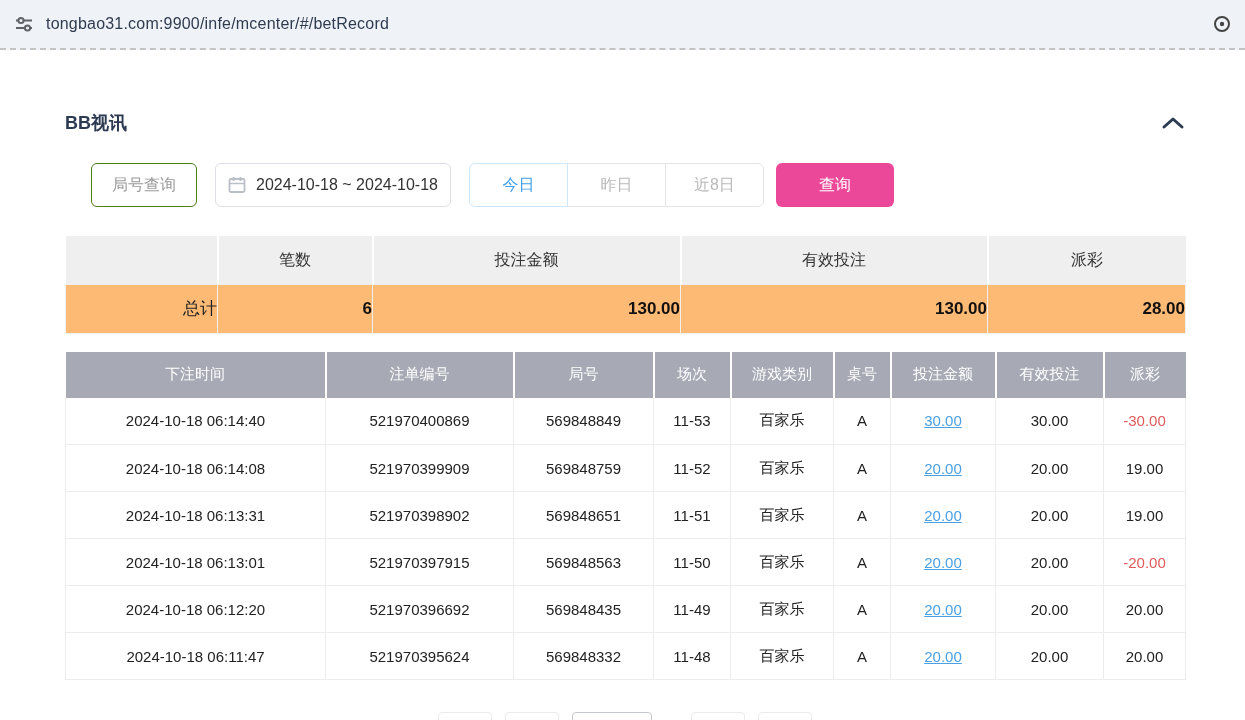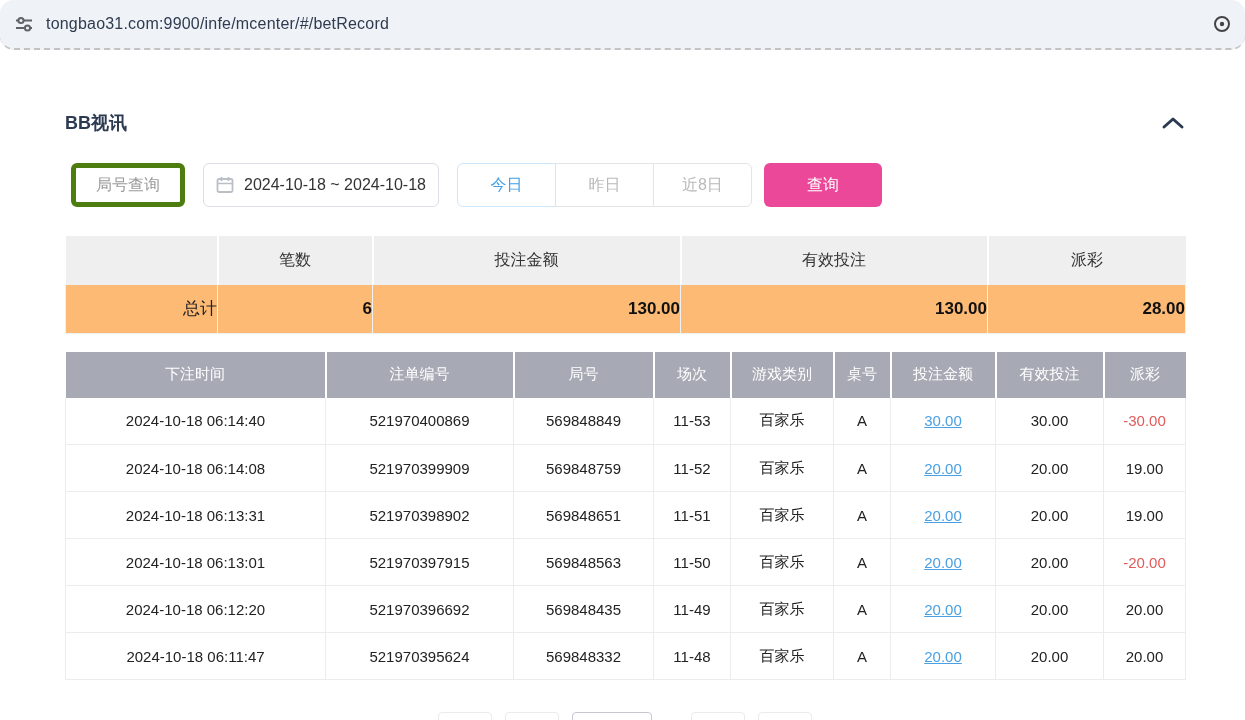--- a/index.html
+++ b/index.html
@@ -1,37 +1,37 @@
 <!DOCTYPE html>
 <html><head>
 <meta charset="utf-8">
 <style>
   * { box-sizing: border-box; margin: 0; padding: 0; }
   html, body { width: 1245px; height: 720px; overflow: hidden; background: #fff;
     font-family: "Liberation Sans", "DejaVu Sans", sans-serif; }
 
   
   .addressbar { height: 50px; background: #eff2f7; display: flex; align-items: center;
-    padding: 0 14px; border-bottom: 2px dashed #c3c3c3; border-radius: 14px; }
+    padding: 0 14px; border-bottom: 2px dashed #c3c3c3; }
   .addressbar .url { margin-left: 12px; font-size: 16px; color: #2f3b4f; letter-spacing: .2px; }
   .addressbar .right-icon { margin-left: auto; }
 
   
   .content { padding: 33px 60px 0 65px; }
 
   .panel-head { display: flex; align-items: center; justify-content: space-between; margin-top: 28px; }
   .panel-title { font-size: 18px; font-weight: bold; color: #2c3a52; }
 
   
   .filters { display: flex; align-items: center; margin-top: 28px; }
   .btn { height: 44px; background: #fff; border-radius: 6px; font-size: 16px; cursor: pointer;
     display: inline-flex; align-items: center; justify-content: center;
     font-family: "Liberation Sans", "DejaVu Sans", sans-serif; }
   .btn-date-query { border: 1px solid #63b1ea; color: #2f9cea; padding: 0 20px; font-weight: bold; }
-  .btn-round-query { border: 5px solid #4d7c0f; color: #9a9a9a; padding: 0 20px; margin-left: 6px; }
+  .btn-round-query { border: 1px solid #4d7c0f; color: #9a9a9a; padding: 0 20px; margin-left: 26px; }
   .date-box { height: 44px; border: 1px solid #dcdfe6; border-radius: 6px; display: inline-flex;
     align-items: center; padding: 0 12px; margin-left: 18px; gap: 10px; color: #333; font-size: 16px; }
   .quick-group { display: inline-flex; margin-left: 18px; }
   .quick-group .btn { border: 1px solid #e4e4e4; border-radius: 0; width: 99px; color: #b9b9b9; }
   .quick-group .btn + .btn { margin-left: -1px; }
   .quick-group .btn:first-child { border-radius: 6px 0 0 6px; }
   .quick-group .btn:last-child { border-radius: 0 6px 6px 0; }
   .quick-group .btn.active { color: #3f9fe8; border-color: #cfe7fa; position: relative; z-index: 1; }
   .btn-search { background: #ec4899; color: #fff; border: none; width: 118px; margin-left: 12px; }
 

